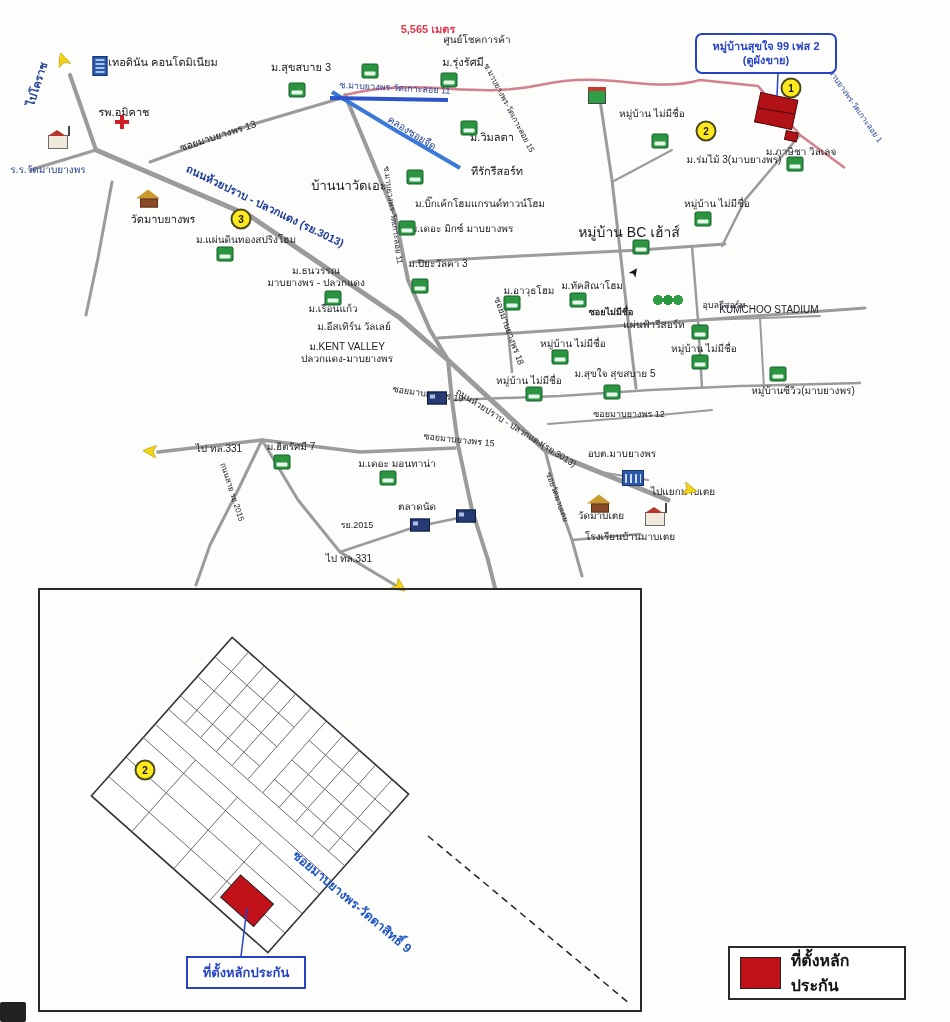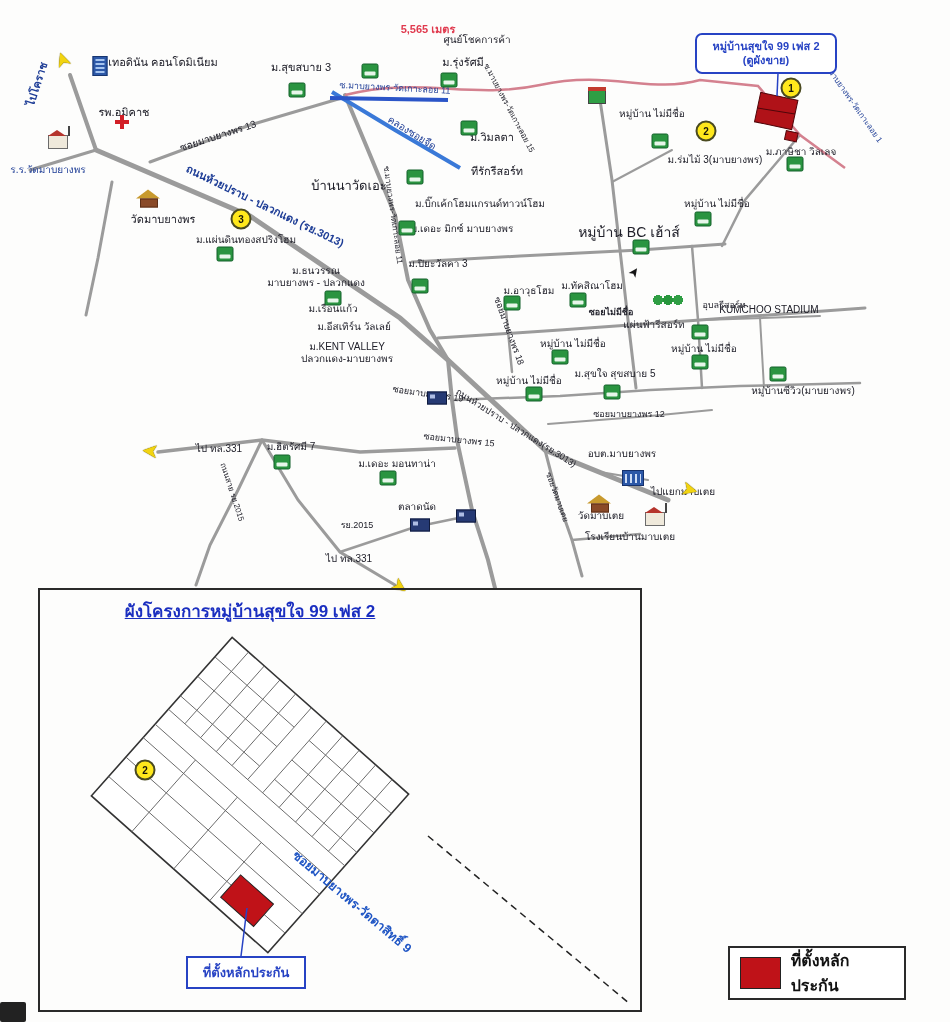--- a/index.html
+++ b/index.html
@@ -152,21 +152,21 @@
       <span class="map-label" style="left: 428px; top: 29px; color: rgb(224, 58, 78); font-size: 11px; font-weight: bold; transform: translate(-50%, -50%) rotate(0deg);">5,565 เมตร</span>
       <span class="map-label" style="left: 477px; top: 40px; font-size: 10px; transform: translate(-50%, -50%) rotate(0deg);">ศูนย์โชคการค้า</span>
       <span class="map-label" style="left: 301px; top: 67px; font-size: 11px; transform: translate(-50%, -50%) rotate(0deg);">ม.สุขสบาย 3</span>
       <span class="map-label" style="left: 395px; top: 88px; color: rgb(30, 61, 150); font-size: 9px; transform: translate(-50%, -50%) rotate(3deg);">ซ.มาบยางพร-วัดเกาะลอย 11</span>
       <span class="map-label" style="left: 463px; top: 62px; font-size: 11px; transform: translate(-50%, -50%) rotate(0deg);">ม.รุ่งรัศมี</span>
       <span class="map-label" style="left: 412px; top: 133px; color: rgb(30, 61, 150); font-size: 10px; transform: translate(-50%, -50%) rotate(32deg);">คลองซอยจืด</span>
       <span class="map-label" style="left: 509px; top: 108px; font-size: 8px; transform: translate(-50%, -50%) rotate(62deg);">ซ.มาบยางพร-วัดเกาะลอย 15</span>
       <span class="map-label" style="left: 492px; top: 137px; font-size: 11px; transform: translate(-50%, -50%) rotate(0deg);">ม.วิมลตา</span>
       <span class="map-label" style="left: 497px; top: 171px; font-size: 11px; transform: translate(-50%, -50%) rotate(0deg);">ทีรักรีสอร์ท</span>
       <span class="map-label" style="left: 652px; top: 114px; font-size: 10px; transform: translate(-50%, -50%) rotate(0deg);">หมู่บ้าน ไม่มีชื่อ</span>
-      <span class="map-label" style="left: 705px; top: 160px; font-size: 10px; transform: translate(-50%, -50%) rotate(0deg); padding-left: 20px;">ม.ร่มไม้ 3(มาบยางพร)</span>
+      <span class="map-label" style="left: 724px; top: 160px; font-size: 10px; transform: translate(-50%, -50%) rotate(0deg); padding-left: 20px;">ม.ร่มไม้ 3(มาบยางพร)</span>
       <span class="map-label" style="left: 801px; top: 152px; font-size: 10px; transform: translate(-50%, -50%) rotate(0deg);">ม.ภาษิชา วิลเลจ</span>
       <span class="map-label" style="left: 853px; top: 103px; color: rgb(30, 61, 150); font-size: 8px; transform: translate(-50%, -50%) rotate(55deg);">ซ.มาบยางพร-วัดเกาะลอย 1</span>
       <span class="map-label" style="left: 265px; top: 206px; color: rgb(30, 61, 150); font-size: 11px; font-weight: bold; transform: translate(-50%, -50%) rotate(26deg);">ถนนห้วยปราบ - ปลวกแดง (รย.3013)</span>
       <span class="map-label" style="left: 349px; top: 186px; font-size: 13px; transform: translate(-50%, -50%) rotate(0deg);">บ้านนาวัดเอะ</span>
       <span class="map-label" style="left: 393px; top: 215px; font-size: 8px; transform: translate(-50%, -50%) rotate(82deg);">ซ.มาบยางพร-วัดเกาะลอย 11</span>
       <span class="map-label" style="left: 480px; top: 204px; font-size: 10px; transform: translate(-50%, -50%) rotate(0deg);">ม.บิ๊กเค้กโฮมแกรนด์ทาวน์โฮม</span>
       <span class="map-label" style="left: 462px; top: 229px; font-size: 10px; transform: translate(-50%, -50%) rotate(0deg);">ม.เดอะ มิกซ์ มาบยางพร</span>
       <span class="map-label" style="left: 246px; top: 240px; font-size: 10px; transform: translate(-50%, -50%) rotate(0deg);">ม.แผ่นดินทองสปริงโฮม</span>
       <span class="map-label" style="left: 316px; top: 276px; font-size: 10px; transform: translate(-50%, -50%) rotate(0deg);">ม.ธนวรรณ
 มาบยางพร - ปลวกแดง</span>
@@ -251,21 +251,20 @@
       <div class="marker" style="left: 241px; top: 219px;">3</div>
       <div class="marker" style="left: 145px; top: 770px;">2</div>
     </div>
 
   <div class="callout">
     <div>หมู่บ้านสุขใจ 99 เฟส 2</div>
     <div>(ดูผังขาย)</div>
   </div>
 
   <div class="plan-box"></div>
-  <div class="plan-title">ผังโครงการหมู่บ้านสุขใจ 99 เฟส 2</div>
   <div class="plan-road-label">ซอยมาบยางพร-วัดตาสิทธิ์ 9</div>
   <div class="collateral-callout">ที่ตั้งหลักประกัน</div>
 
   <div class="legend">
     <div class="legend-swatch"></div>
     <div class="legend-label">ที่ตั้งหลักประกัน</div>
   </div>
 
   <div class="corner-smudge"></div>
 </div>

